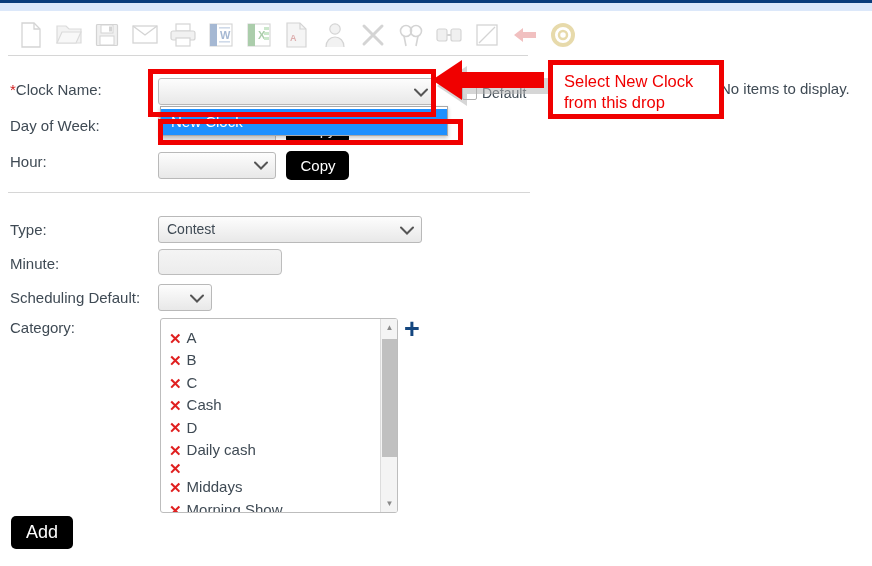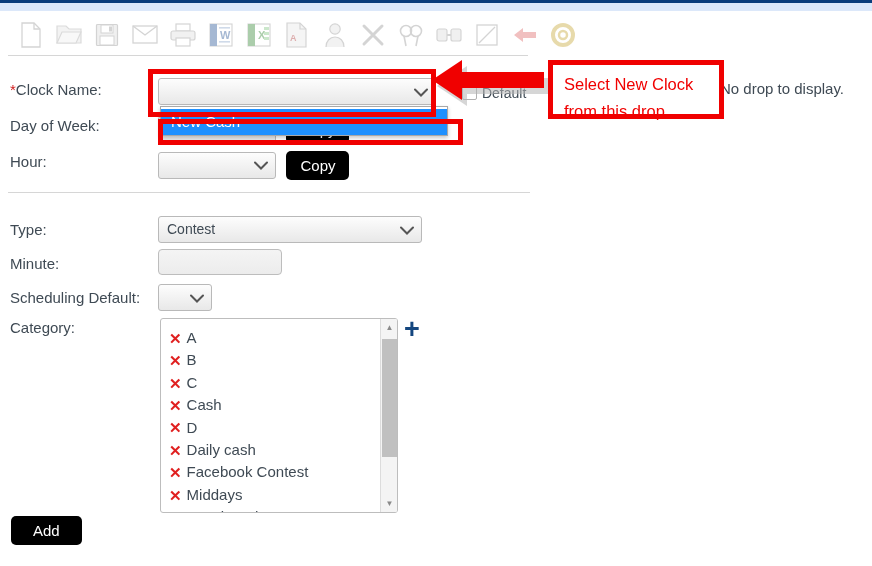--- a/index.html
+++ b/index.html
@@ -207,21 +207,21 @@
     position: absolute;
     left: 548px; top: 60px;
     width: 176px; height: 59px;
     border: 5px solid #f00000;
     background: #ffffff;
     z-index: 60;
   }
   .anno-text {
     color: #f00000;
     font-size: 16.5px;
-    line-height: 27px;
+    line-height: 21px;
     padding: 6px 4px 0 11px;
     white-space: pre-line;
     font-family: "Liberation Sans", sans-serif;
   }
   .anno-rect {
     position: absolute;
     border: 5px solid #f00000;
     background: transparent;
     z-index: 55;
   }
@@ -490,46 +490,45 @@
       <div class="li">
           <span class="xmark">✕</span>
           <span>D</span>
         </div>
       <div class="li">
           <span class="xmark">✕</span>
           <span>Daily cash</span>
         </div>
       <div class="li">
           <span class="xmark">✕</span>
-          <span>Facebook Contest</span>
         </div>
       <div class="li">
           <span class="xmark">✕</span>
           <span>Middays</span>
         </div>
       <div class="li">
           <span class="xmark">✕</span>
           <span>Morning Show</span>
         </div>
     </div>
     <div class="sbar">
       <div class="sbtn">▲</div>
       <div class="sthumb"></div>
       <div class="sbtn" style="position:absolute;bottom:0;left:0;">▼</div>
     </div>
   </div>
 
   <div class="plus-icon">+</div>
 
-  <button class="btn-blue" style="position:absolute;left:11px;top:516px;padding:6px 22px;font-size:15px;">Add</button>
-
-  <div class="note-text">No drop to display.</div>
+  <button class="btn-blue" style="position:absolute;left:11px;top:516px;padding:6px 15px;font-size:18px;">Add</button>
+
+  <div class="note-text">No items to display.</div>
 
   <div class="dd-popup">
-    <div class="dd-item sel">New Cash</div>
+    <div class="dd-item sel">New Clock</div>
   </div>
 
   <div class="anno-rect" id="rect-clockname"></div>
   <div class="anno-rect" id="rect-newclock"></div>
 
   <div class="arrow-wrap">
     <svg width="122" height="62" viewBox="0 0 122 62">
       <g transform="translate(5,6)">
         <path d="M0 22 L30 2 L30 14 L112 14 L112 30 L30 30 L30 42 Z" fill="#b4b4b4" opacity="0.55"></path>
       </g>

